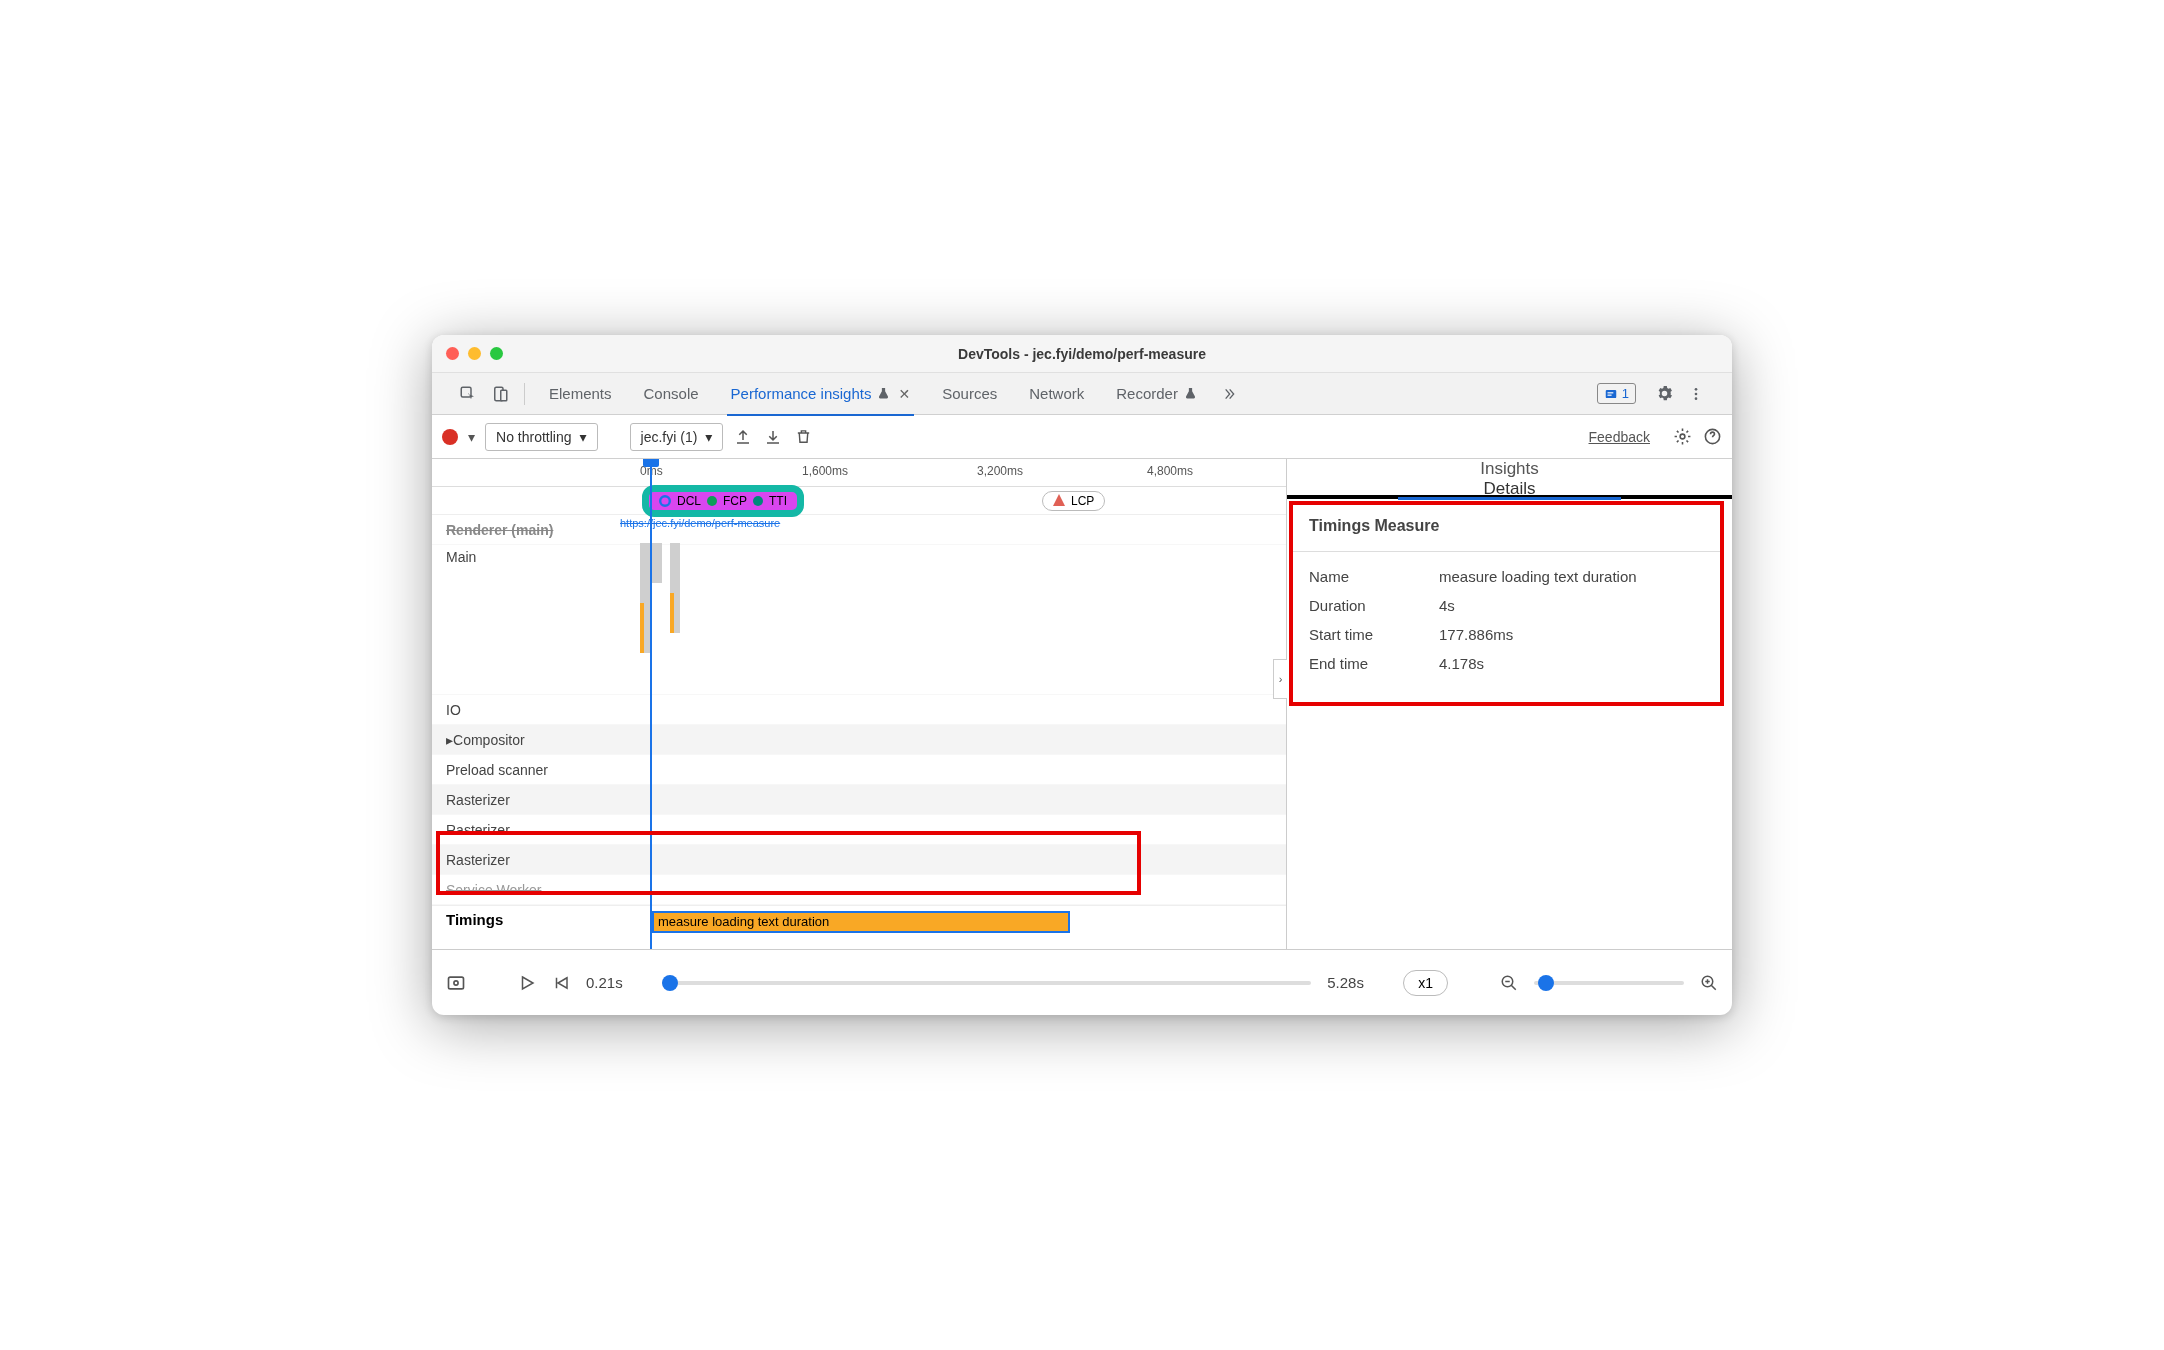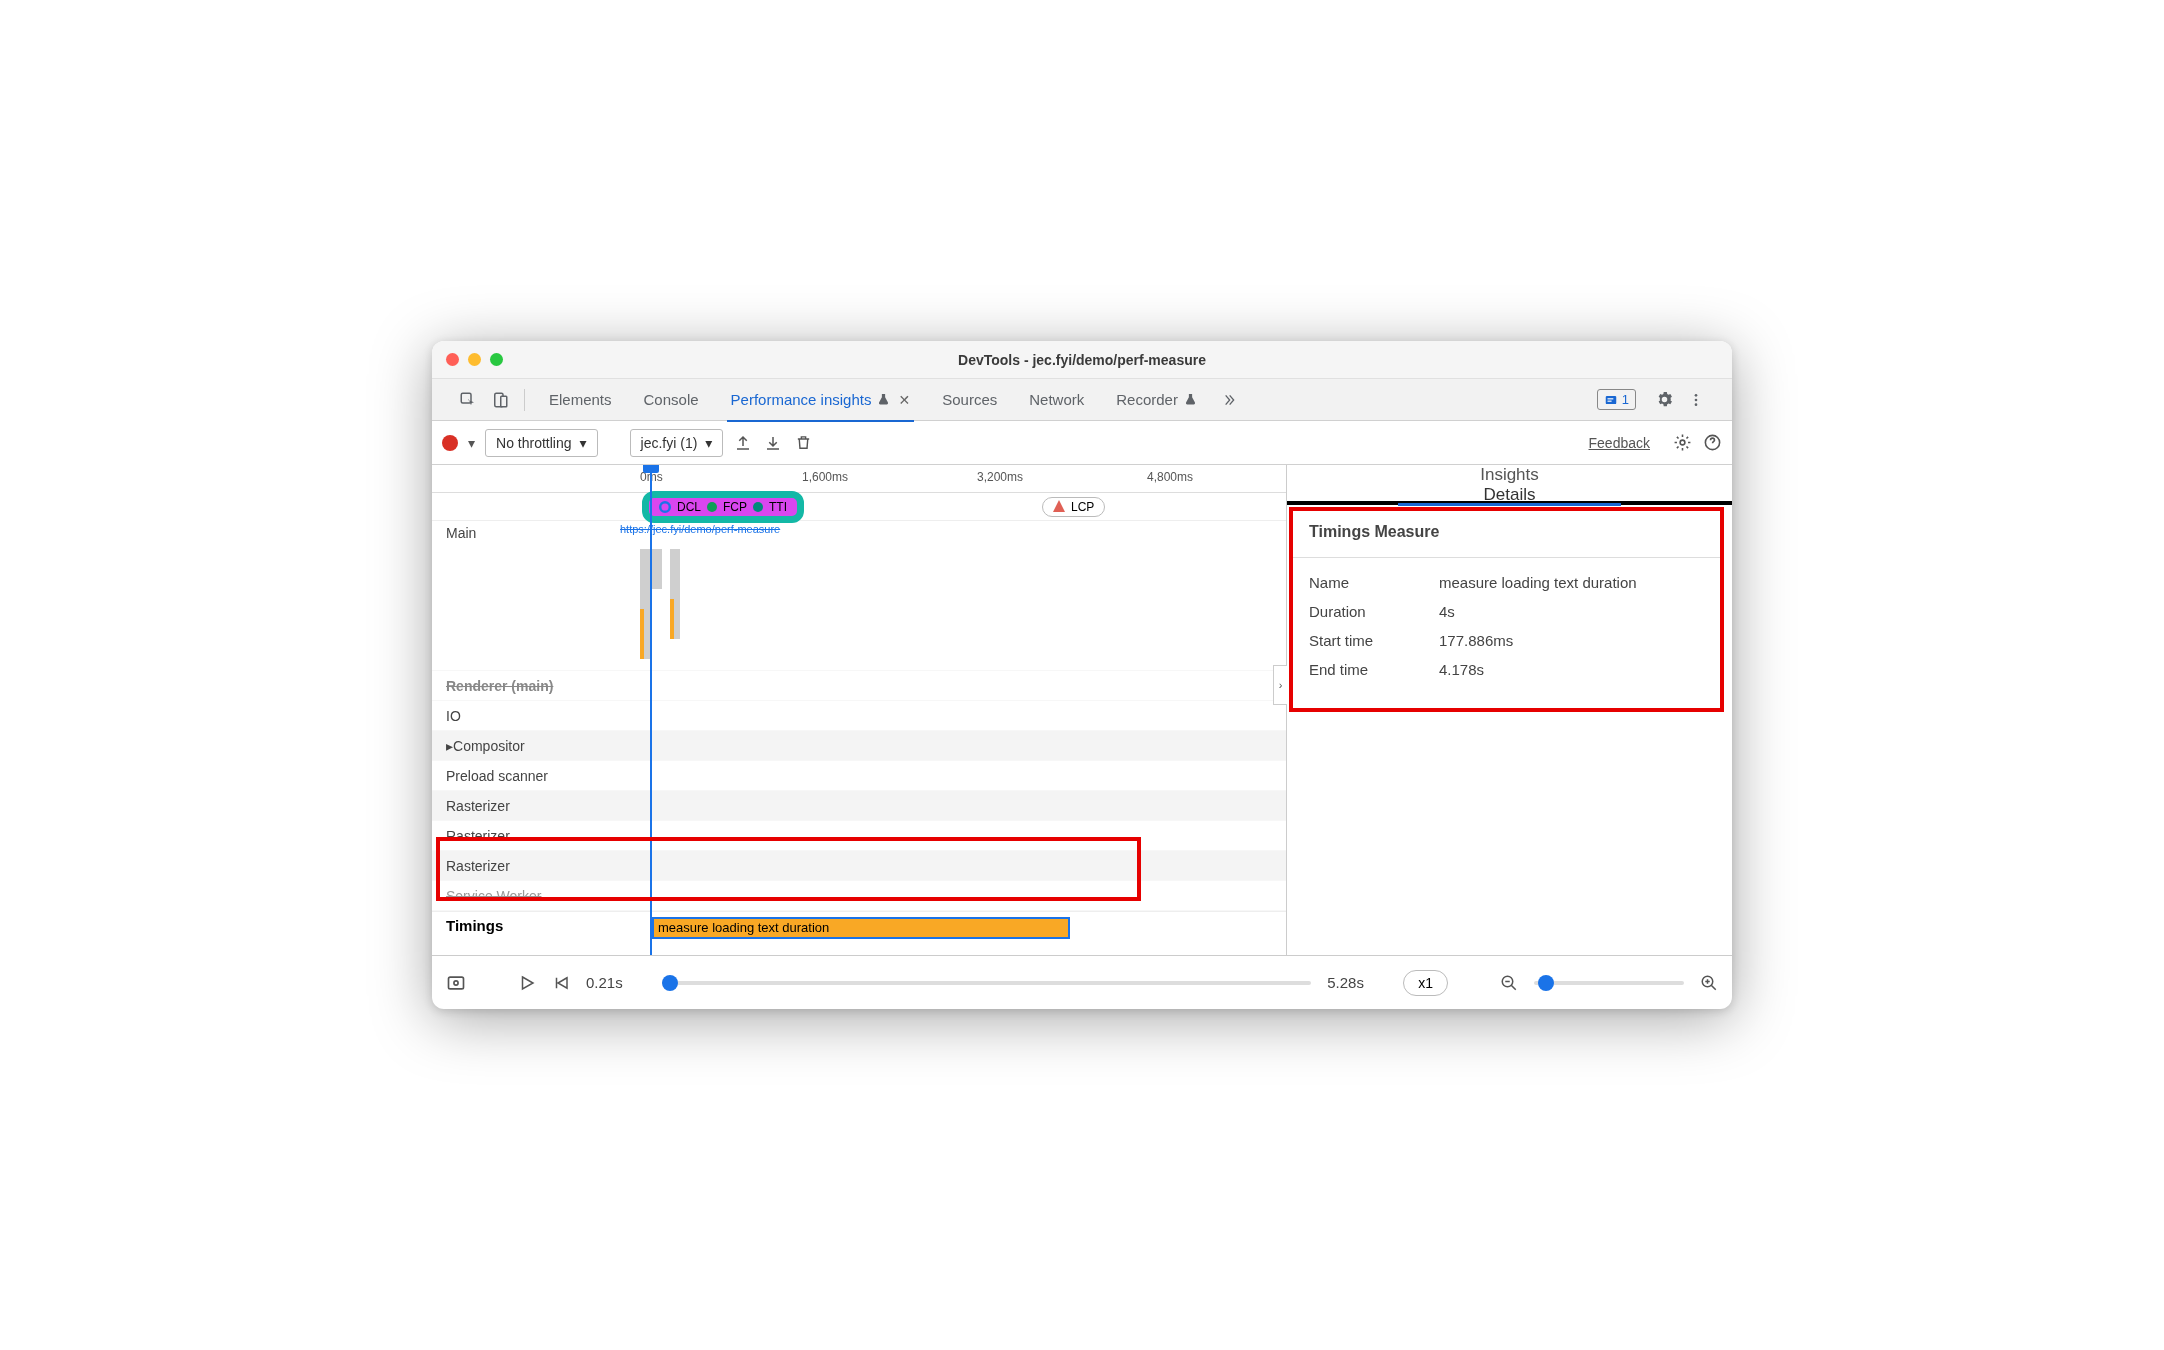--- a/index.html
+++ b/index.html
@@ -85,21 +85,21 @@
   .side-tabs{display:flex;height:40px;border-bottom:4px solid #000000;flex-direction:column;}
   .side-tab{flex:1;display:flex;align-items:center;justify-content:center;font-size:17px;color:#555;cursor:pointer;position:relative;}
   .side-tab.active{color:#333;}
   .side-tab.active::after{content:"";position:absolute;left:25%;right:25%;bottom:-1px;height:3px;background:#1967d2;}
   .details-body{position:relative;}
   .details-card{border:4px solid #e60000;margin:2px 8px 0 2px;padding:12px 16px 24px;}
   .details-title{font-weight:700;font-size:16px;color:#444;margin-bottom:16px;}
   .kv{display:flex;font-size:15px;color:#444;padding:6px 0;}
   .kv .k{width:130px;}
   
-  .bottombar{height:54px;border-top:1px solid #ccc;display:flex;align-items:center;padding:0 14px;gap:16px;}
+  .bottombar{height:66px;border-top:1px solid #ccc;display:flex;align-items:center;padding:0 14px;gap:16px;}
   .bottombar .ico{color:#555;}
   .time-label{font-size:15px;color:#444;min-width:60px;}
   .slider{flex:1;position:relative;height:4px;background:#ddd;border-radius:2px;}
   .slider .knob{position:absolute;left:0;top:-6px;width:16px;height:16px;border-radius:50%;background:#1a73e8;}
   .speed{border:1px solid #bbb;border-radius:14px;padding:4px 14px;font-size:14px;}
   .zoom-slider{width:150px;position:relative;height:4px;background:#ddd;border-radius:2px;}
   .zoom-slider .knob{position:absolute;left:4px;top:-6px;width:16px;height:16px;border-radius:50%;background:#1a73e8;}
   svg{display:block;}
 </style>
 </head>
@@ -248,22 +248,22 @@
         </div>
         <div class="lcp-pill">
           <svg width="12" height="12" viewBox="0 0 10 10">
               <path d="M5 0L10 10H0z" fill="#e06055"></path>
             </svg>
           <span>LCP</span>
         </div>
         <div style="position:absolute;left:188px;top:30px;font-size:11px;color:#1a73e8;white-space:nowrap;text-decoration:line-through;">https://jec.fyi/demo/perf-measure</div>
       </div>
       <div class="tracks">
+        <div class="track header" style="text-decoration:line-through;color:#888">Renderer (main)</div>
         <div class="track main">Main</div>
-        <div class="track header" style="text-decoration:line-through;color:#888">Renderer (main)</div>
         <div class="main-bars">
           <div class="vbar" style="left:0;top:-30px;height:60px;"></div>
           <div class="vbar" style="left:12px;top:-30px;height:40px;"></div>
           <div class="vbar y" style="left:0;top:30px;height:50px;"></div>
           <div class="vbar" style="left:30px;top:-30px;height:50px;"></div>
           <div class="vbar y" style="left:30px;top:20px;height:40px;"></div>
         </div>
         <div class="track">IO</div>
         <div class="track alt">▸ <span>Compositor</span></div>
         <div class="track">Preload scanner</div>

